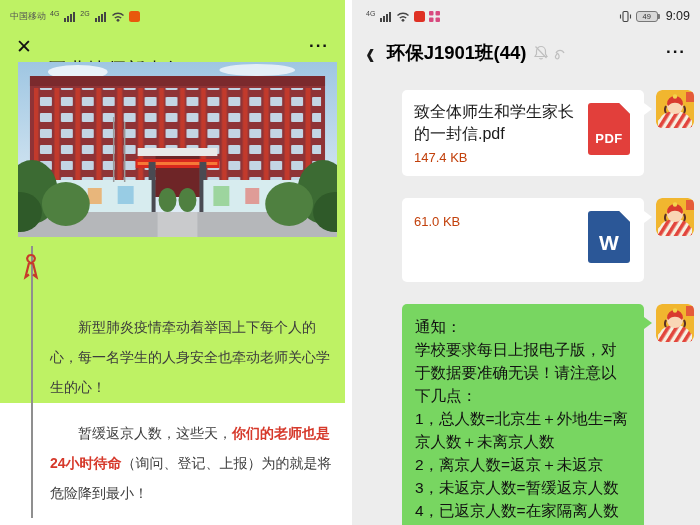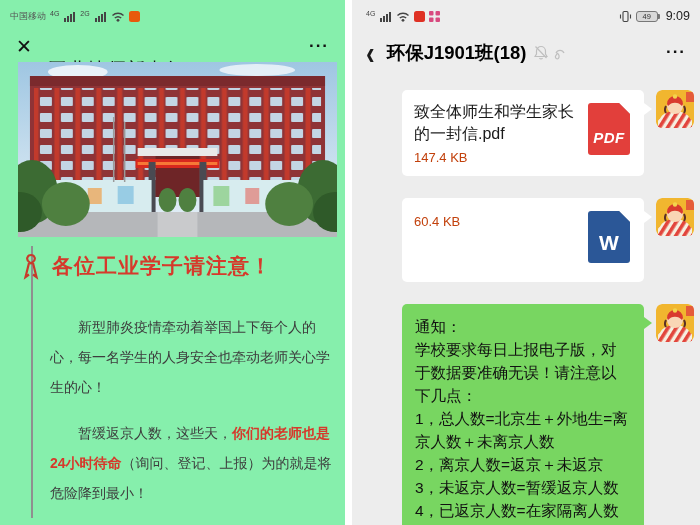--- a/index.html
+++ b/index.html
@@ -13,21 +13,21 @@
   .carrier { font-size:9px; color:#555; line-height:9px; }
   .simlabel { font-size:7px; color:#444; align-self:flex-start; margin-right:1px; }
   .hd-badge { background:#3a3a3a; color:#fff; font-size:7px; font-weight:bold; border-radius:2px; padding:1px 2px; line-height:8px; }
   .battery { display:inline-flex; align-items:center; }
   .batt-body { width:22px; height:11px; border:1px solid #777; border-radius:3px; background:#d9d9d9; display:flex; align-items:center; justify-content:center; font-size:7.5px; color:#333; }
   .batt-cap { width:2px; height:5px; background:#777; border-radius:0 1px 1px 0; }
   .sb-time { font-size:12.5px; color:#222; margin-left:2px; }
   .appicon { width:11px; height:11px; border-radius:2.5px; display:inline-block; }
 
   
-  .phone-left { position:absolute; left:0; top:0; width:345px; height:525px; background:#86efac; }
+  .phone-left { position:absolute; left:0; top:0; width:345px; height:403px; background:#bef264; }
   .titlebar { position:absolute; top:28px; left:0; right:0; height:36px; display:flex; align-items:center; padding:0 16px; }
   .close-x { font-size:19px; color:#111; line-height:1; }
   .article-title { font-size:19px; color:#141414; margin-left:16px; letter-spacing:0.5px;margin-top:48px; }
   .more-dots { margin-left:auto; font-size:17px; font-weight:bold; color:#111; letter-spacing:1px; }
 
   .hero { position:absolute; left:18px; top:62px; width:319px; height:175px; }
 
   .notice { position:absolute; left:0; top:246px; width:345px; height:279px; }
   .vline { position:absolute; left:31px; top:0; width:2px; height:272px; background:#8f8f8f; }
   .ribbon { position:absolute; left:21px; top:7px; }
@@ -52,21 +52,21 @@
 
   .file-card { position:relative; width:242px; background:#fff; border-radius:5px; padding:11px 12px; min-height:84px; }
   .file-title { width:160px; font-size:16px; line-height:22px; color:#1a1a1a; }
   .file-size { font-size:13px; color:#c2410c; margin-top:5px; }
   .doc-icon { position:absolute; right:14px; top:13px; width:42px; height:52px; border-radius:3px;
               clip-path:polygon(0 0, calc(100% - 11px) 0, 100% 11px, 100% 100%, 0 100%);
               display:flex; align-items:flex-end; justify-content:center; }
   .doc-icon .fold { position:absolute; top:0; right:0; width:0; height:0; border-style:solid; border-width:0 11px 11px 0; }
   .doc-pdf { background:#e23f3b; }
   .doc-pdf .fold { border-color:transparent #b92f2c transparent transparent; }
-  .doc-pdf .doc-label { color:#fff; font-weight:bold; font-size:15px; padding-bottom:9px; letter-spacing:0.5px;font-style:italic; }
+  .doc-pdf .doc-label { color:#fff; font-weight:bold; font-size:13px; padding-bottom:9px; letter-spacing:0.5px; }
   .doc-word { background:#2b5797; }
   .doc-word .fold { border-color:transparent #1d4070 transparent transparent; }
   .doc-word .doc-label { color:#fff; font-weight:bold; font-size:21px; padding-bottom:8px; }
 
   .text-bubble { width:242px; background:#78d661; border-radius:5px; padding:11px 13px; font-size:15.5px; line-height:23px; color:#111; white-space:pre-wrap; word-break:break-all; }
 
   .nav-ic { opacity:0.55; }
 </style>
 </head>
 <body>
@@ -176,21 +176,20 @@
       <ellipse cx="170" cy="138" rx="9" ry="12" fill="#4f8040"></ellipse>
     </svg>
 
     <div class="notice">
       <div class="vline"></div>
       <svg class="ribbon" width="20" height="27" viewBox="0 0 20 27">
         <path d="M10 2 C6 2 4.6 7 8.6 9.4 L10 10.4 L11.4 9.4 C15.4 7 14 2 10 2 Z" fill="none" stroke="#c73a2a" stroke-width="2.2"></path>
         <path d="M8 10 L4.5 24 L8 21.5" fill="none" stroke="#c73a2a" stroke-width="2.2"></path>
         <path d="M12 10 L15.5 24 L12 21.5" fill="none" stroke="#c73a2a" stroke-width="2.2"></path>
       </svg>
-      <div class="notice-heading">各位工业学子请注意！</div>
       <p class="p1">新型肺炎疫情牵动着举国上下每个人的心，每一名学生的人身安全也牵动老师关心学生的心！</p>
       <p class="p2"><span>暂缓返京人数，这些天，</span><span class="red-em">你们的老师也是24小时待命</span><span>（询问、登记、上报）为的就是将危险降到最小！</span></p>
     </div>
   </section>
 
   <section class="phone-right">
 
     <div class="statusbar" style="padding-left:14px;">
       <div class="sb-left">
         <span class="simlabel">4G</span>
@@ -225,21 +224,21 @@
         <span class="battery">
             <span class="batt-body">49</span>
             <span class="batt-cap"></span>
           </span>
         <span class="sb-time">9:09</span>
       </div>
     </div>
 
     <div class="navbar">
       <span class="back-chev">‹</span>
-      <span class="group-title">环保J1901班(18)</span>
+      <span class="group-title">环保J1901班(44)</span>
       <span class="nav-minis">
         <svg class="nav-ic" width="14" height="15">
             <path d="M7 1.5 a4.5 4.5 0 0 1 4.5 4.5 v3 l1.5 2.5 H1 L2.5 9 v-3 A4.5 4.5 0 0 1 7 1.5 Z" fill="none" stroke="#9a9a9a" stroke-width="1.2"></path>
             <path d="M5.5 13 a1.7 1.7 0 0 0 3 0" fill="none" stroke="#9a9a9a" stroke-width="1.2"></path>
             <line x1="1.5" y1="1.5" x2="12.5" y2="13" stroke="#9a9a9a" stroke-width="1.2"></line>
           </svg>
         <svg class="nav-ic" width="14" height="15">
             <path d="M3 8 a4.5 5 0 0 1 8 0" fill="none" stroke="#9a9a9a" stroke-width="1.3"></path>
             <path d="M4.2 8.2 c2 1 2.5 3.5 1.2 5.2 c-1.5 1 -3.3 -0.2 -3 -2 Z" fill="none" stroke="#9a9a9a" stroke-width="1.2"></path>
           </svg>
@@ -259,21 +258,21 @@
             </div>
         </div>
         <span class="tail tail-white"></span>
         <svg class="avatar" viewBox="0 0 38 38">
             <use href="#avatar-girl"></use>
           </svg>
       </div>
 
       <div class="msg-row">
         <div class="file-card">
-          <div class="file-size">60.4 KB</div>
+          <div class="file-size">61.0 KB</div>
           <div class="doc-icon doc-word">
               <span class="fold"></span>
               <span class="doc-label">W</span>
             </div>
         </div>
         <span class="tail tail-white"></span>
         <svg class="avatar" viewBox="0 0 38 38">
             <use href="#avatar-girl"></use>
           </svg>
       </div>

